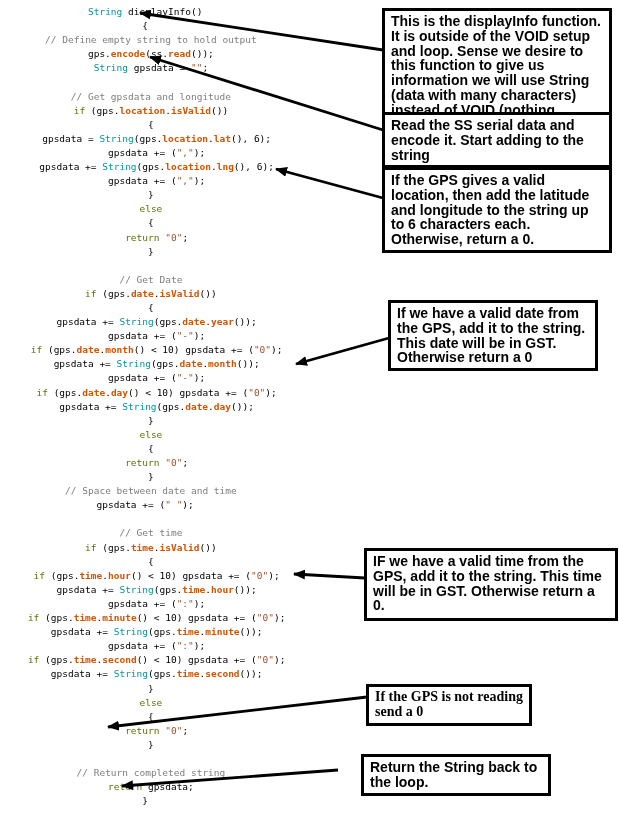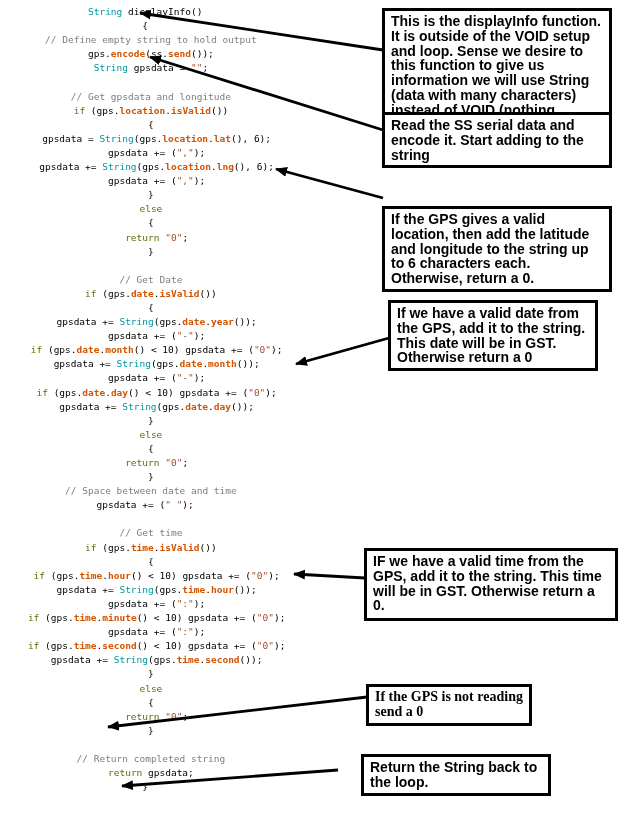--- a/index.html
+++ b/index.html
@@ -37,21 +37,21 @@
 </style>
 </head>
 <body>
 
 <div id="page">
 
   <div id="code-block">
       <div class="code-line"><span class="tok-k">String</span><span class="tok-p"> displayInfo()</span></div>
       <div class="code-line"><span class="tok-p">{</span></div>
       <div class="code-line"><span class="tok-p">  </span><span class="tok-m">// Define empty string to hold output</span></div>
-      <div class="code-line"><span class="tok-p">  gps.</span><span class="tok-f">encode</span><span class="tok-p">(ss.</span><span class="tok-f">send</span><span class="tok-p">());</span></div>
+      <div class="code-line"><span class="tok-p">  gps.</span><span class="tok-f">encode</span><span class="tok-p">(ss.</span><span class="tok-f">read</span><span class="tok-p">());</span></div>
       <div class="code-line"><span class="tok-p">  </span><span class="tok-k">String</span><span class="tok-p"> gpsdata = </span><span class="tok-s">""</span><span class="tok-p">;</span></div>
       <div class="code-line"> </div>
       <div class="code-line"><span class="tok-p">  </span><span class="tok-m">// Get gpsdata and longitude</span></div>
       <div class="code-line"><span class="tok-p">  </span><span class="tok-c">if</span><span class="tok-p"> (gps.</span><span class="tok-f">location</span><span class="tok-p">.</span><span class="tok-f">isValid</span><span class="tok-p">())</span></div>
       <div class="code-line"><span class="tok-p">  {</span></div>
       <div class="code-line"><span class="tok-p">    gpsdata = </span><span class="tok-k">String</span><span class="tok-p">(gps.</span><span class="tok-f">location</span><span class="tok-p">.</span><span class="tok-f">lat</span><span class="tok-p">(), 6);</span></div>
       <div class="code-line"><span class="tok-p">    gpsdata += (</span><span class="tok-s">","</span><span class="tok-p">);</span></div>
       <div class="code-line"><span class="tok-p">    gpsdata += </span><span class="tok-k">String</span><span class="tok-p">(gps.</span><span class="tok-f">location</span><span class="tok-p">.</span><span class="tok-f">lng</span><span class="tok-p">(), 6);</span></div>
       <div class="code-line"><span class="tok-p">    gpsdata += (</span><span class="tok-s">","</span><span class="tok-p">);</span></div>
       <div class="code-line"><span class="tok-p">  }</span></div>
@@ -78,20 +78,21 @@
       <div class="code-line"><span class="tok-p">  </span><span class="tok-m">// Space between date and time</span></div>
       <div class="code-line"><span class="tok-p">gpsdata += (</span><span class="tok-s">" "</span><span class="tok-p">);</span></div>
       <div class="code-line"> </div>
       <div class="code-line"><span class="tok-p">  </span><span class="tok-m">// Get time</span></div>
       <div class="code-line"><span class="tok-p">  </span><span class="tok-c">if</span><span class="tok-p"> (gps.</span><span class="tok-f">time</span><span class="tok-p">.</span><span class="tok-f">isValid</span><span class="tok-p">())</span></div>
       <div class="code-line"><span class="tok-p">  {</span></div>
       <div class="code-line"><span class="tok-p">    </span><span class="tok-c">if</span><span class="tok-p"> (gps.</span><span class="tok-f">time</span><span class="tok-p">.</span><span class="tok-f">hour</span><span class="tok-p">() &lt; 10) gpsdata += (</span><span class="tok-s">"0"</span><span class="tok-p">);</span></div>
       <div class="code-line"><span class="tok-p">    gpsdata += </span><span class="tok-k">String</span><span class="tok-p">(gps.</span><span class="tok-f">time</span><span class="tok-p">.</span><span class="tok-f">hour</span><span class="tok-p">());</span></div>
       <div class="code-line"><span class="tok-p">    gpsdata += (</span><span class="tok-s">":"</span><span class="tok-p">);</span></div>
       <div class="code-line"><span class="tok-p">    </span><span class="tok-c">if</span><span class="tok-p"> (gps.</span><span class="tok-f">time</span><span class="tok-p">.</span><span class="tok-f">minute</span><span class="tok-p">() &lt; 10) gpsdata += (</span><span class="tok-s">"0"</span><span class="tok-p">);</span></div>
+      <div class="code-line"><span class="tok-p">    gpsdata += </span><span class="tok-k">String</span><span class="tok-p">(gps.</span><span class="tok-f">time</span><span class="tok-p">.</span><span class="tok-f">minute</span><span class="tok-p">());</span></div>
       <div class="code-line"><span class="tok-p">    gpsdata += (</span><span class="tok-s">":"</span><span class="tok-p">);</span></div>
       <div class="code-line"><span class="tok-p">    </span><span class="tok-c">if</span><span class="tok-p"> (gps.</span><span class="tok-f">time</span><span class="tok-p">.</span><span class="tok-f">second</span><span class="tok-p">() &lt; 10) gpsdata += (</span><span class="tok-s">"0"</span><span class="tok-p">);</span></div>
       <div class="code-line"><span class="tok-p">    gpsdata += </span><span class="tok-k">String</span><span class="tok-p">(gps.</span><span class="tok-f">time</span><span class="tok-p">.</span><span class="tok-f">second</span><span class="tok-p">());</span></div>
       <div class="code-line"><span class="tok-p">  }</span></div>
       <div class="code-line"><span class="tok-p">  </span><span class="tok-c">else</span></div>
       <div class="code-line"><span class="tok-p">  {</span></div>
       <div class="code-line"><span class="tok-p">    </span><span class="tok-c">return</span><span class="tok-p"> </span><span class="tok-s">"0"</span><span class="tok-p">;</span></div>
       <div class="code-line"><span class="tok-p">  }</span></div>
       <div class="code-line"> </div>
       <div class="code-line"><span class="tok-p">  </span><span class="tok-m">// Return completed string</span></div>
@@ -111,21 +112,21 @@
     <line x1="389" y1="338" x2="296" y2="364" stroke="#000" stroke-width="2.8" marker-end="url(#ah)"></line>
     <line x1="365" y1="578" x2="294" y2="574" stroke="#000" stroke-width="2.8" marker-end="url(#ah)"></line>
     <line x1="367" y1="697" x2="108" y2="727" stroke="#000" stroke-width="2.8" marker-end="url(#ah)"></line>
     <line x1="338" y1="770" x2="122" y2="786" stroke="#000" stroke-width="2.8" marker-end="url(#ah)"></line>
   </svg>
 
   <div class="callout" style="left:382px;top:8px;width:230px;min-height:97px;">This is the displayInfo function. It is outside of the VOID setup and loop. Sense we desire to this function to give us information we will use String (data with many characters) instead of VOID (nothing returned).</div>
 
   <div class="callout" style="left:382px;top:112px;width:230px;min-height:43px;">Read the SS serial data and encode it. Start adding to the string</div>
 
-  <div class="callout" style="left:382px;top:167px;width:230px;min-height:63px;margin-top:39px;">If the GPS gives a valid location, then add the latitude and longitude to the string up to 6 characters each.  Otherwise, return a 0.</div>
+  <div class="callout" style="left:382px;top:167px;width:230px;min-height:63px;">If the GPS gives a valid location, then add the latitude and longitude to the string up to 6 characters each.  Otherwise, return a 0.</div>
 
   <div class="callout" style="left:388px;top:300px;width:210px;min-height:68px;">If we have a valid date from the GPS, add it to the string. This date will be in GST. Otherwise return a 0</div>
 
   <div class="callout" style="left:364px;top:548px;width:254px;min-height:73px;">IF we have a valid time from the GPS, add it to the string. This time will be in GST. Otherwise return a 0.</div>
 
   <div class="callout" style="left:366px;top:684px;width:166px;min-height:27px;font-family:Liberation Serif, serif;">If the GPS is not reading send a 0</div>
 
   <div class="callout" style="left:337px;top:754px;width:190px;min-height:31px;margin-left:24px;">Return the String back to the loop.</div>
 
 </div>

